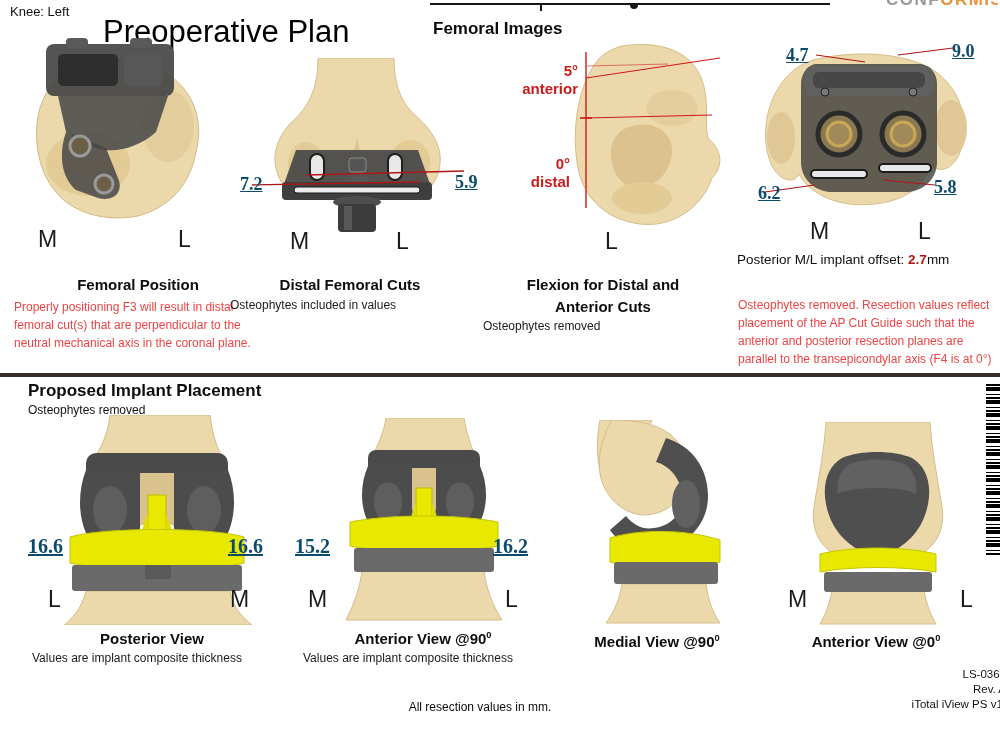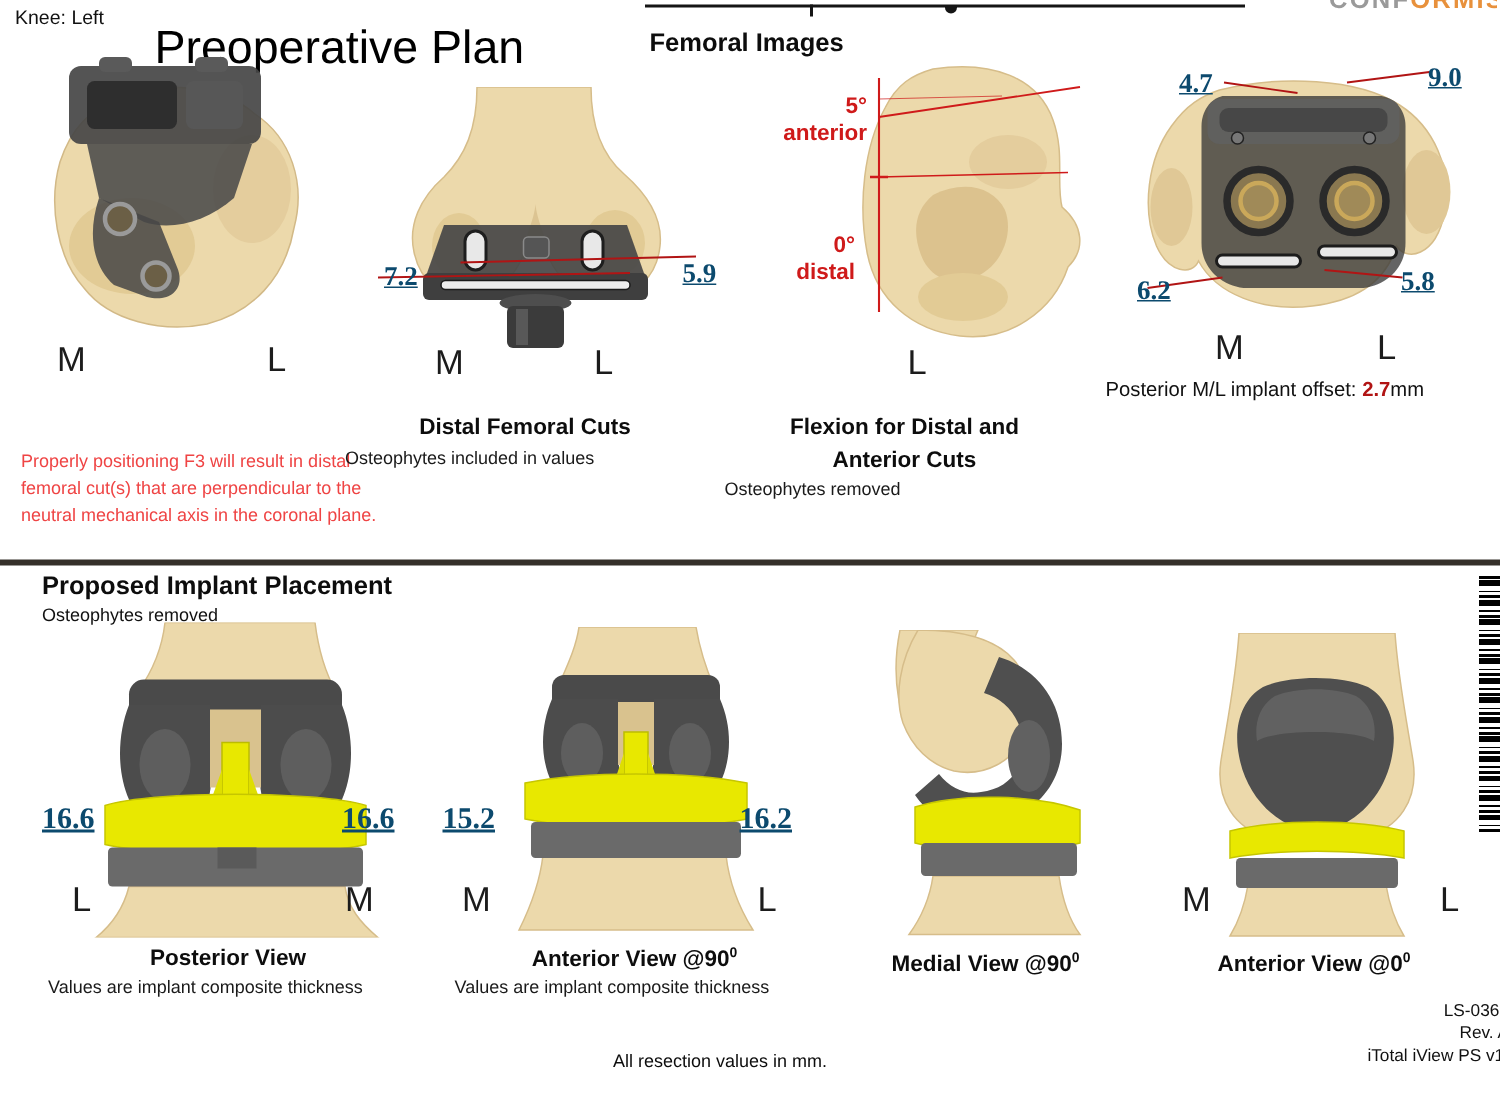--- a/index.html
+++ b/index.html
@@ -51,40 +51,41 @@
     <rect x="112" y="2" width="22" height="10" rx="4" fill="#5a5a5a"></rect>
     <rect x="40" y="18" width="60" height="32" rx="5" fill="#2e2e2e"></rect>
     <rect x="106" y="18" width="38" height="32" rx="5" fill="#575757"></rect>
     <path d="M40,60 L150,60 L138,96 C120,112 96,118 78,112 L48,96 Z" fill="#4a4a4a" opacity="0.88"></path>
     <path d="M48,96 C40,120 44,142 58,154 L80,162 C96,166 106,156 100,142 L88,112 Z" fill="#474747" opacity="0.85"></path>
     <circle cx="62" cy="110" r="10" fill="#6b5f46" stroke="#9a9a9a" stroke-width="3"></circle>
     <circle cx="86" cy="148" r="9" fill="#6b5f46" stroke="#9a9a9a" stroke-width="3"></circle>
   </svg>
   <div class="abs ml-label" style="left:38px; top:226px;">M</div>
   <div class="abs ml-label" style="left:178px; top:226px;">L</div>
+  <div class="abs panel-title" style="left:18px; top:276px; width:240px;">Femoral Position</div>
   <div class="abs desc" style="left:14px; top:298px; width:250px;">Properly positioning F3 will result in distal femoral cut(s) that are perpendicular to the neutral mechanical axis in the coronal plane.</div>
 
   <svg class="abs" style="left:252px; top:58px;" width="212" height="175" viewBox="0 0 212 175">
     <path d="M66,0 C66,28 58,46 44,60 C28,74 20,92 24,110 C28,130 44,142 62,140 C78,138 90,128 96,114 L114,114 C120,128 134,140 152,140 C172,140 186,126 188,106 C190,88 180,72 164,58 C150,46 142,28 142,0 Z" fill="#ecd9ab" stroke="#d6bd8a"></path>
     <path d="M96,114 C98,98 104,90 105,78 C106,90 112,98 114,114 Z" fill="#dcc492"></path>
     <ellipse cx="54" cy="106" rx="18" ry="22" fill="#e2cb95"></ellipse>
     <ellipse cx="158" cy="104" rx="20" ry="22" fill="#e2cb95"></ellipse>
     <path d="M44,92 L166,92 L178,126 L32,126 Z" fill="#474747" opacity="0.92"></path>
     <rect x="58" y="96" width="14" height="26" rx="7" fill="#e8e8e8" stroke="#1e1e1e" stroke-width="2"></rect>
     <rect x="136" y="96" width="14" height="26" rx="7" fill="#e8e8e8" stroke="#1e1e1e" stroke-width="2"></rect>
     <rect x="97" y="100" width="17" height="14" rx="3" fill="#555" stroke="#8a8a8a"></rect>
     <rect x="30" y="124" width="150" height="18" rx="4" fill="#3f3f3f"></rect>
     <rect x="42" y="129" width="126" height="6" rx="3" fill="#ececec" stroke="#1a1a1a"></rect>
     <ellipse cx="105" cy="144" rx="24" ry="6" fill="#4e4e4e"></ellipse>
     <rect x="86" y="146" width="38" height="28" rx="4" fill="#3b3b3b"></rect>
     <rect x="92" y="148" width="8" height="24" fill="#585858"></rect>
     <line x1="55" y1="117" x2="212" y2="113" stroke="#b11414" stroke-width="1.3"></line>
     <line x1="0" y1="127" x2="168" y2="124" stroke="#b11414" stroke-width="1.3"></line>
   </svg>
-  <div class="abs serif-red" style="left:256px; top:174px; font-size:18px;">7.2</div>
+  <div class="abs serif-red" style="left:240px; top:174px; font-size:18px;">7.2</div>
   <div class="abs serif-red" style="left:455px; top:172px; font-size:18px;">5.9</div>
   <div class="abs ml-label" style="left:290px; top:228px;">M</div>
   <div class="abs ml-label" style="left:396px; top:228px;">L</div>
   <div class="abs panel-title" style="left:230px; top:276px; width:240px;">Distal Femoral Cuts</div>
   <div class="abs panel-sub" style="left:230px; top:298px; width:240px;">Osteophytes included in values</div>
 
   <svg class="abs" style="left:550px; top:38px;" width="175" height="196" viewBox="0 0 175 196">
     <path d="M72,8 C112,2 142,14 152,42 C160,64 154,84 158,100 C172,112 174,128 162,140 C152,170 122,190 90,186 C58,182 34,162 28,130 C22,98 26,60 40,34 C48,18 58,12 72,8 Z" fill="#ecd9ab" stroke="#d6bd8a"></path>
     <path d="M72,92 C92,82 112,86 120,102 C126,118 118,138 102,146 C86,154 70,148 64,132 C58,116 60,102 72,92 Z" fill="#dcc28e"></path>
     <ellipse cx="122" cy="70" rx="26" ry="18" fill="#e4cd9d"></ellipse>
@@ -131,20 +132,21 @@
   <div class="abs serif-red" style="left:786px; top:45px; font-size:18px;">4.7</div>
   <div class="abs serif-red" style="left:952px; top:41px; font-size:18px;">9.0</div>
   <div class="abs serif-red" style="left:758px; top:183px; font-size:18px;">6.2</div>
   <div class="abs serif-red" style="left:934px; top:177px; font-size:18px;">5.8</div>
   <div class="abs ml-label" style="left:810px; top:218px;">M</div>
   <div class="abs ml-label" style="left:918px; top:218px;">L</div>
   <div class="abs" style="left:737px; top:252px; font-size:13.5px;">
     <span>Posterior M/L implant offset:</span>
     <b style="color:#b11414;">2.7</b><span>mm</span>
   </div>
+  <div class="abs desc" style="left:738px; top:296px; width:254px;">Osteophytes removed. Resection values reflect placement of the AP Cut Guide such that the anterior and posterior resection planes are parallel to the transepicondylar axis (F4 is at 0°)</div>
 
   <div class="divider"></div>
 
   <div class="abs heading" style="left:28px; top:381px;">Proposed Implant Placement</div>
   <div class="abs" style="left:28px; top:403px; font-size:12px;">Osteophytes removed</div>
   <div class="barcode"></div>
 
   <svg class="abs" style="left:30px; top:415px;" width="245" height="210" viewBox="0 0 245 210">
     <path d="M80,0 C78,18 72,32 62,46 L194,46 C186,32 182,16 180,0 Z" fill="#ecd9ab" stroke="#d6bd8a"></path>
     <path d="M56,176 C52,192 44,202 34,210 L222,210 C210,200 202,190 200,176 Z" fill="#ecd9ab" stroke="#d6bd8a"></path>

